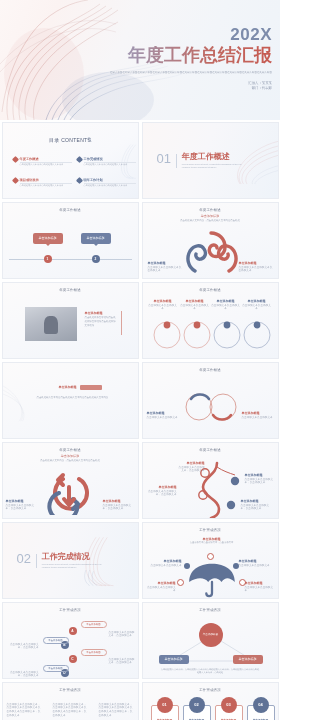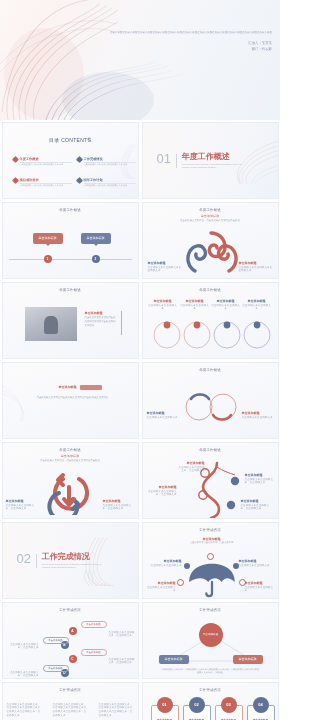--- a/index.html
+++ b/index.html
@@ -128,20 +128,22 @@
       </g>
       <g fill="none" stroke="#b98f8b" stroke-opacity=".25" stroke-width=".6">
         <path d="M0,64 C18,44 40,30 66,24 C86,19 102,20 116,24"></path>
         <path d="M0,72 C18,52 40,38 66,32 C86,27 102,28 116,32"></path>
       </g>
       <ellipse cx="44" cy="74" rx="40" ry="46" fill="#c0524a" opacity="0.05"></ellipse>
       <ellipse cx="108" cy="100" rx="46" ry="28" fill="#4d6496" opacity="0.07"></ellipse>
     </svg>
 
     <div class="cover-text">
+      <div class="cover-year">202X</div>
+      <div class="cover-title">年度工作总结汇报</div>
       <div class="cover-sub">在输入标题在此输入标题在此输入标题在此输入标题在此输入标题在此输入标题在此输入标题在此输入标题在此输入标题在此输入标题在此输入标题</div>
       <div class="cover-meta">
         <span>汇报人：某某某</span>
         <span>部门：代表部</span>
       </div>
     </div>
   </div>
 
   <div class="grid">
 

